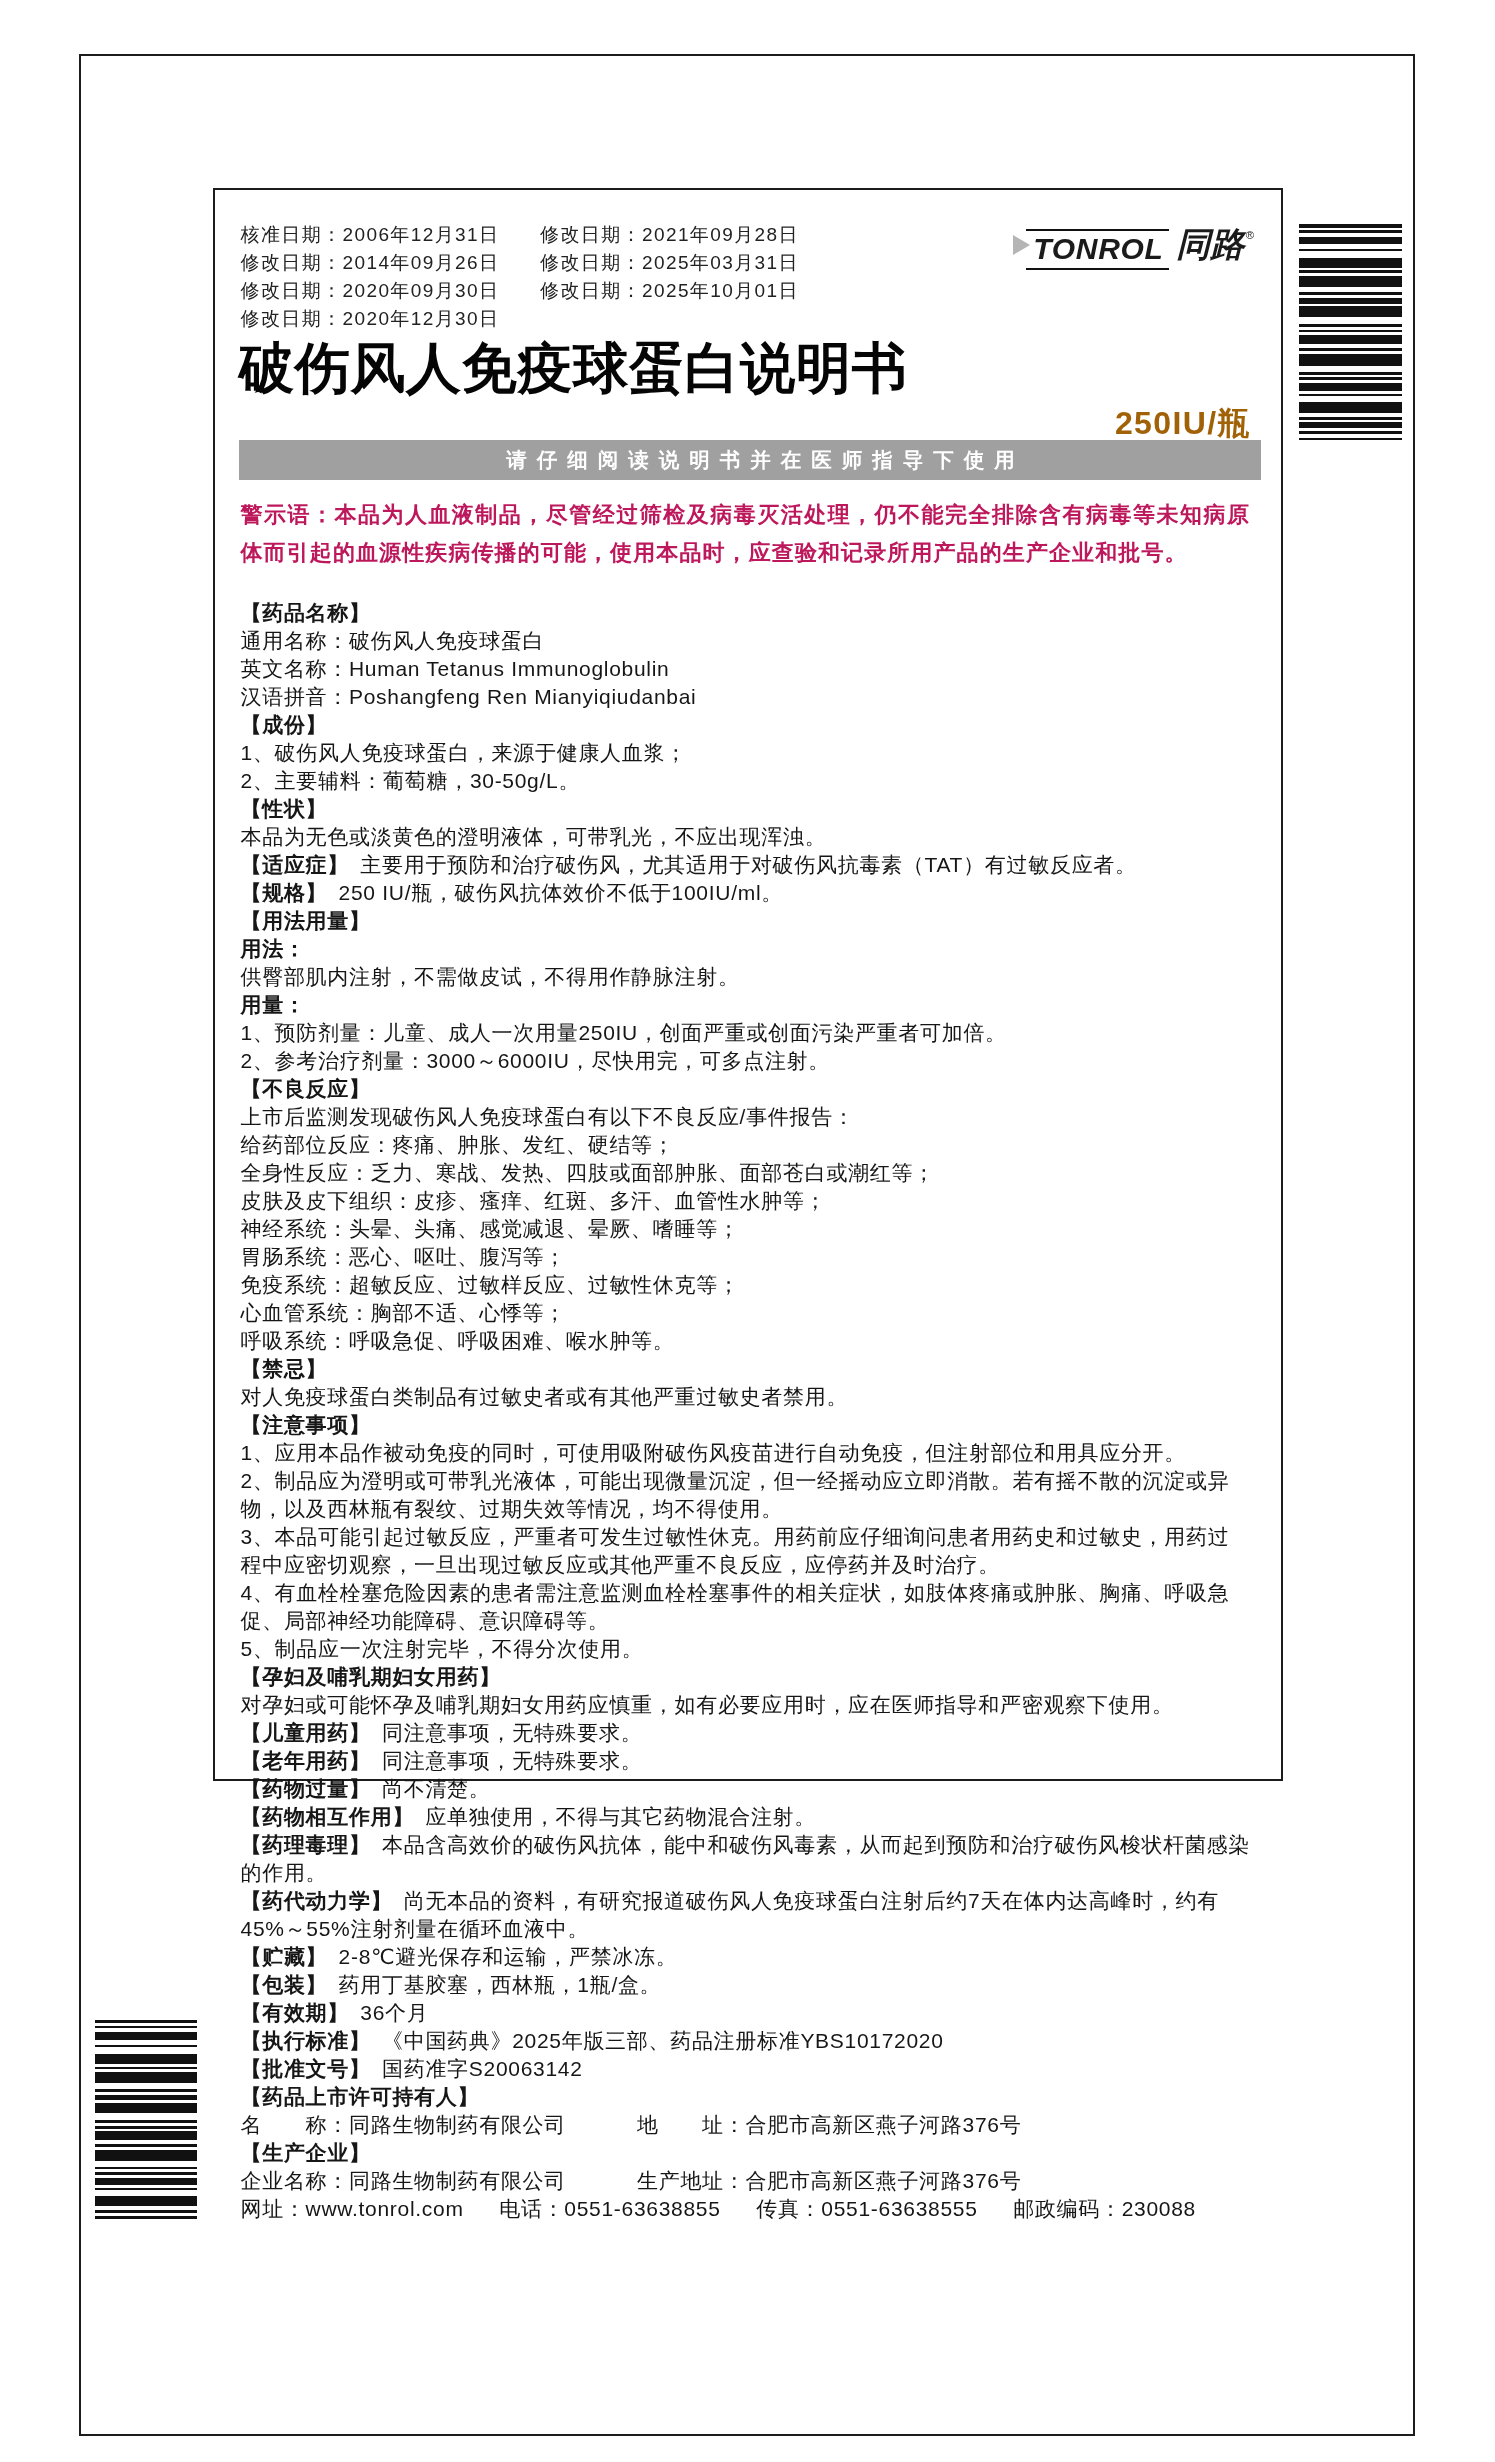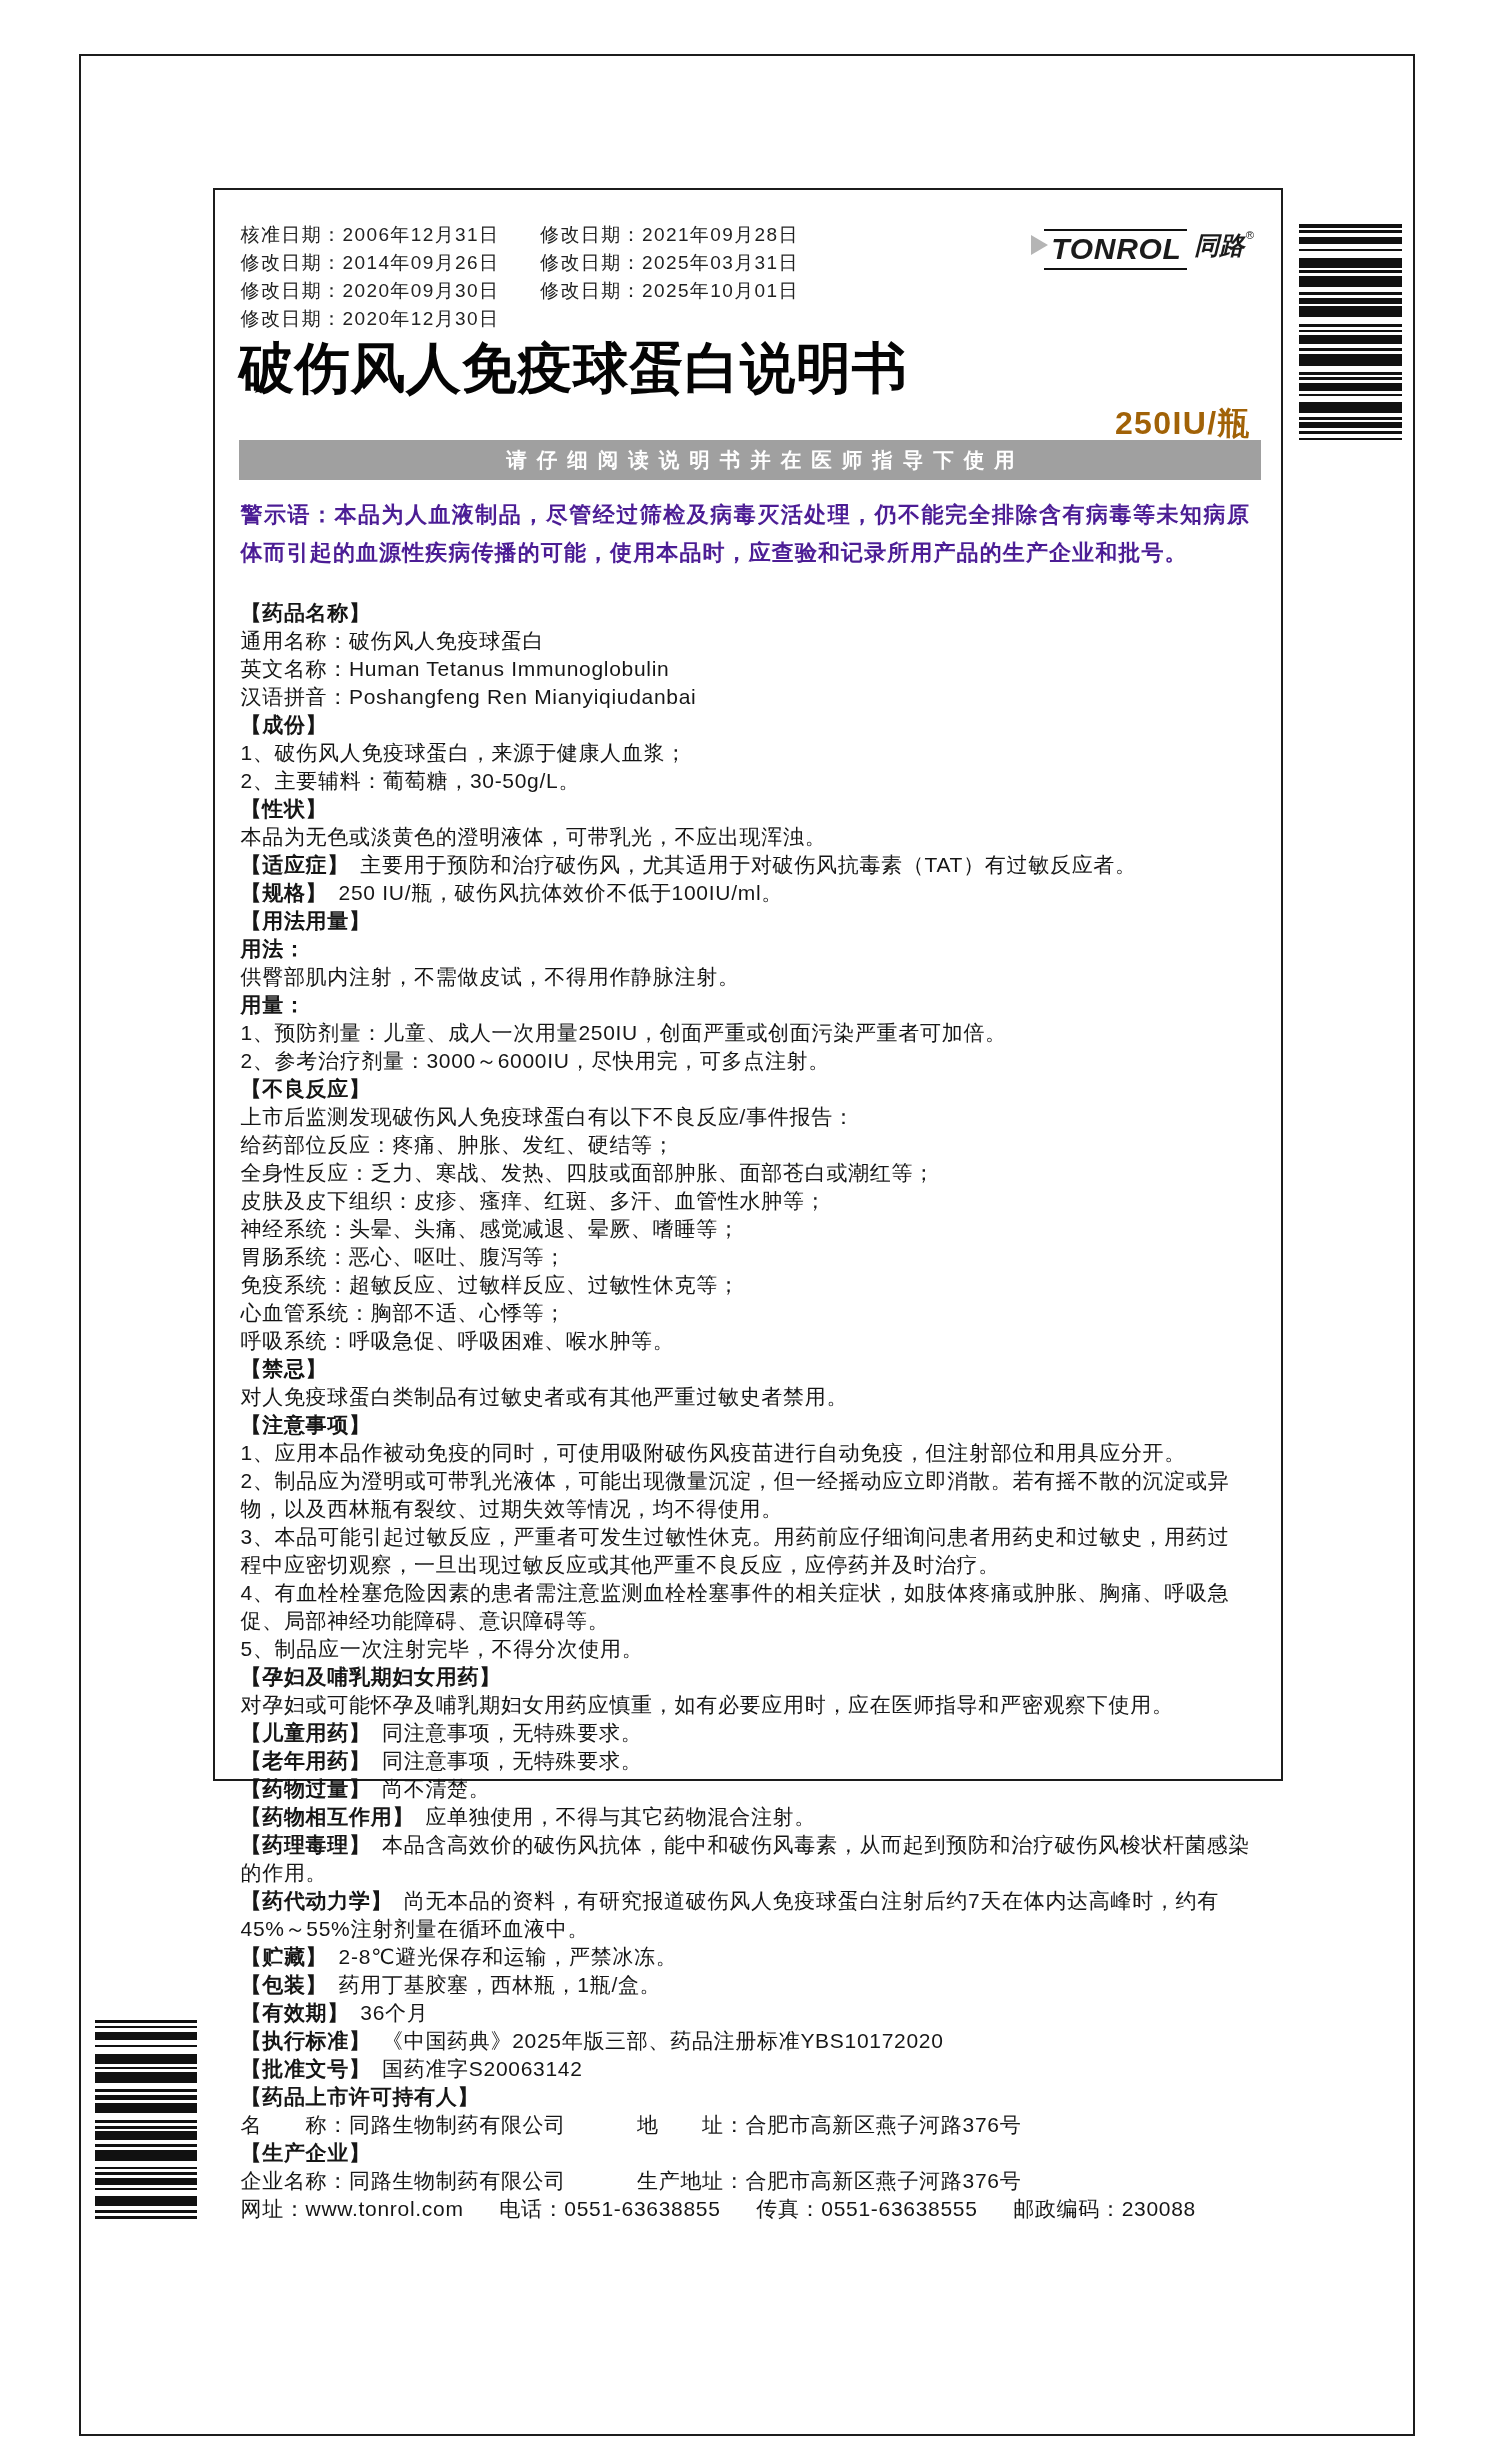--- a/index.html
+++ b/index.html
@@ -17,38 +17,38 @@
   .dates{position:absolute;top:31px;font-size:19px;line-height:28px;letter-spacing:1.4px;color:#222;}
   .dates-left{left:25.5px;}
   .dates-right{left:325px;}
 
   
   .logo{position:absolute;top:31px;right:27px;display:flex;align-items:center;}
   .logo-tri{width:0;height:0;border-top:10.6px solid transparent;border-bottom:10.6px solid transparent;
     border-left:17px solid #b5b5b5;margin-right:-4.2px;}
   .logo-en{font-weight:bold;font-style:italic;font-size:30px;letter-spacing:0.7px;
     border-top:2.1px solid #111;border-bottom:2.1px solid #111;padding:0.7px 5.7px 2.1px 7px;margin-top:8px;}
-  .logo-zh{font-weight:bold;font-style:italic;font-size:25px;margin-left:7px;}
+  .logo-zh{font-weight:bold;font-style:italic;font-size:34px;margin-left:7px;}
   .logo-r{font-size:11.3px;position:relative;top:-10px;margin-left:1.4px;}
 
   
   .title-row{position:absolute;left:24px;top:151px;white-space:nowrap;}
   .title-row h1{margin:0;font-size:55px;font-weight:900;letter-spacing:0.7px;color:#050505;line-height:1;}
   .title-suffix{font-weight:700;}
   .spec-badge{position:absolute;right:30px;top:212px;font-size:32px;font-weight:bold;
     color:#a16207;letter-spacing:1.4px;}
 
   
   .banner{position:absolute;left:24px;right:20px;top:250px;height:40px;background:#a0a0a0;
     color:#ffffff;display:flex;align-items:center;justify-content:center;
     font-size:20.5px;font-weight:bold;letter-spacing:10px;text-indent:10px;padding-left:21px;}
 
   
   .warning{position:absolute;left:25.5px;right:31px;top:306px;font-size:22px;font-weight:bold;
-    line-height:38px;letter-spacing:1.1px;text-align:justify;color:#4c1d95;}
+    line-height:38px;letter-spacing:1.1px;text-align:justify;color:#be185d;}
 
   
   .sections{position:absolute;left:25.5px;right:31px;top:409px;font-size:21px;line-height:28px;
     letter-spacing:0.7px;color:#161616;}
   .sec-heading{font-weight:bold;}
   .sec-subhead{font-weight:bold;}
   .sec-inline .lbl{font-weight:bold;margin-right:11.3px;}
   .sec-row{display:flex;gap:71px;}
   .sec-row.between{gap:0;justify-content:space-between;padding-right:54px;}
 

